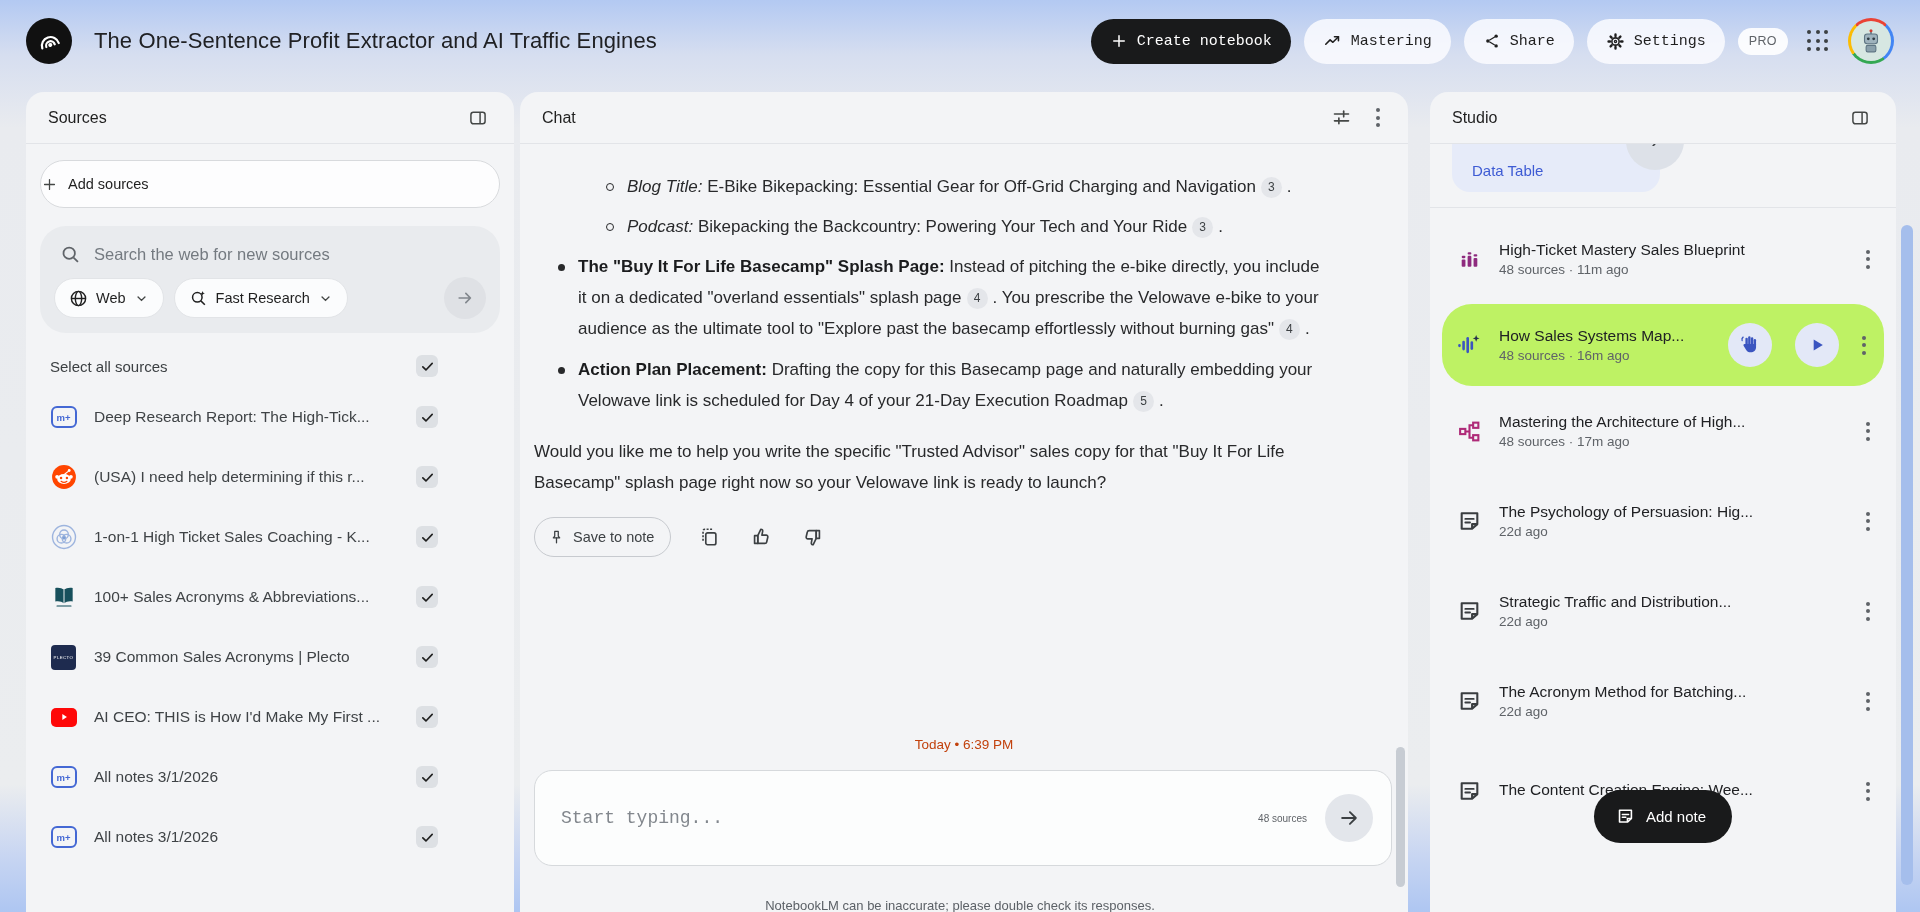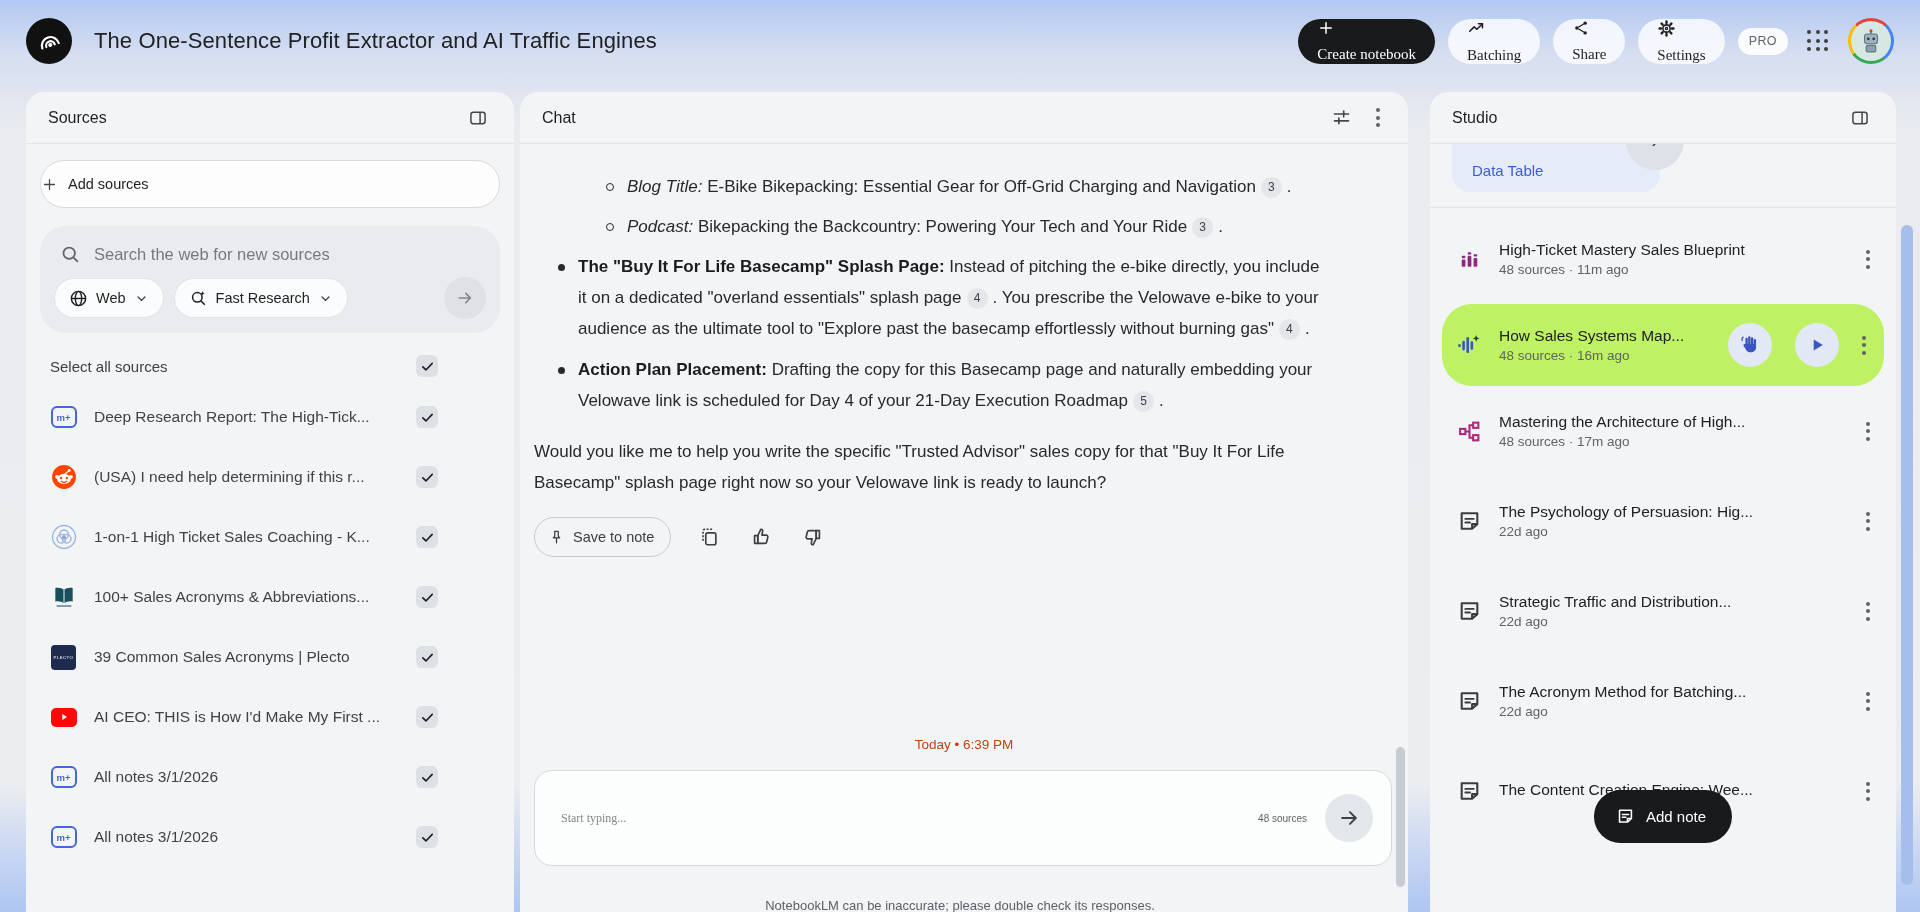--- a/index.html
+++ b/index.html
@@ -9,21 +9,21 @@
     background:linear-gradient(180deg,#b3c9f2 0%,#d6def0 6%,#e9ebef 14%,#ebedef 86%,#c7d5f2 94%,#aec6f2 100%);
     position:relative; color:#1f1f1f;
   }
   svg { display:block; }
 
   
   .header { position:absolute; top:0; left:0; right:0; height:82px; display:flex; align-items:center; padding:0 26px; }
   .logo { width:46px; height:46px; border-radius:50%; background:#111; display:flex; align-items:center; justify-content:center; flex:0 0 auto; cursor:pointer; }
   .nb-title { margin-left:22px; font-size:22px; color:#202124; letter-spacing:.1px; }
   .hdr-right { margin-left:auto; display:flex; align-items:center; gap:13px; }
-  .pill { display:flex; gap:9px; height:45px; border-radius:23px; border:none; font-family:Liberation Serif, serif; font-size:15px; padding:0 19px; cursor:pointer;flex-direction:column; }
+  .pill { display:flex; align-items:center; gap:9px; height:45px; border-radius:23px; border:none; font-family:Liberation Mono, monospace; font-size:15px; padding:0 19px; cursor:pointer; }
   .pill.dark { background:#191a1b; color:#fff; }
   .pill.light { background:rgba(252,253,255,.82); color:#1f1f1f; }
   .pro-badge { background:rgba(255,255,255,.9); color:#5f6368; font-size:12.5px; height:27px; display:flex; align-items:center; padding:0 11px; border-radius:14px; letter-spacing:.4px; }
   .apps-grid { width:22px; height:22px; display:grid; grid-template-columns:repeat(3,1fr); gap:3.5px; margin:0 6px; cursor:pointer; }
   .apps-grid i { width:4px; height:4px; border-radius:50%; background:#3c4043; }
   .avatar { width:46px; height:46px; border-radius:50%; padding:3px; background:conic-gradient(#ea4335 0 12%,#4285f4 12% 40%,#34a853 40% 65%,#fbbc04 65% 88%,#ea4335 88% 100%); cursor:pointer; }
   .avatar .inner { width:100%; height:100%; border-radius:50%; background:#d7e7e2; display:flex; align-items:center; justify-content:center; overflow:hidden; }
 
   
   .panel { position:absolute; top:92px; height:904px; background:#f3f4f6; border-radius:18px; overflow:hidden; }
@@ -65,21 +65,21 @@
   .f-bullet { width:7px; height:7px; background:#28292b; border-radius:50%; margin-top:13px !important; }
   .li-text i { font-style:italic; }
   .li-text b { font-weight:bold; color:#1b1c1e; }
   .cite { display:inline-flex; align-items:center; justify-content:center; min-width:21px; height:21px; border-radius:11px; background:#e4e6ea; color:#3c4043; font-size:12px; margin:0 5px; vertical-align:1.5px; cursor:pointer; }
   .closing { margin:20px 0 0 0; }
   .actions-row { display:flex; align-items:center; gap:14px; margin-top:19px; }
   .save-note { display:flex; align-items:center; gap:8px; height:40px; border:1px solid #c7cacf; border-radius:20px; padding:0 16px 0 13px; background:transparent; font-family:inherit; font-size:14.5px; color:#3c4043; cursor:pointer; }
   .mini-ic { background:none; border:none; cursor:pointer; padding:3px; margin-left:10px; display:flex; }
   .date-divider { position:absolute; left:0; right:0; top:645px; text-align:center; font-size:13.5px; color:#c2410c; }
   .chat-input { position:absolute; left:14px; right:16px; top:678px; height:96px; background:#fcfdfd; border:1px solid #d6d9dc; border-radius:18px; display:flex; align-items:center; padding:0 18px 0 26px; }
-  .chat-input input { flex:1; border:none; outline:none; background:transparent; font-family:Liberation Serif, serif; font-size:12px; color:#3c4043; }
+  .chat-input input { flex:1; border:none; outline:none; background:transparent; font-family:Liberation Mono, monospace; font-size:18px; color:#3c4043; }
   .chat-input input::placeholder { color:#82878d; }
   .src-count { font-size:10px; color:#5f6368; margin-right:18px; white-space:nowrap; }
   .send-btn { width:48px; height:48px; border-radius:50%; border:none; background:#e3e6eb; display:flex; align-items:center; justify-content:center; cursor:pointer; flex:0 0 auto; }
   .chat-scrollbar { position:absolute; right:3px; top:655px; width:9px; height:140px; border-radius:5px; background:#c7ccd3; }
 
   
   .studio { left:1430px; width:466px; }
   .chipzone { position:relative; height:64px; overflow:hidden; border-bottom:1px solid #e2e4e8; }
   .chip-card { position:absolute; left:22px; top:-30px; width:208px; height:78px; background:#e6ebf9; border-radius:18px; display:flex; align-items:flex-end; padding:0 0 13px 20px; color:#3e5bd4; font-size:15px; font-weight:500; cursor:pointer; }
   .chip-circle { position:absolute; left:196px; top:-32px; width:58px; height:58px; border-radius:50%; background:#dde1e8; display:flex; align-items:center; justify-content:center; color:#3c4043; font-size:22px; cursor:pointer; }
@@ -123,21 +123,21 @@
         </span>
       <span>Create notebook</span>
     </button>
     <button class="pill light">
       <span>
           <svg width="19" height="19" viewBox="0 0 24 24" fill="none" stroke="#1f1f1f" stroke-width="2" stroke-linecap="round" stroke-linejoin="round">
             <path d="M3.5 15.5 9 10l3.5 3L19.5 6"></path>
             <path d="M14.5 6h5v5"></path>
           </svg>
         </span>
-      <span>Batching</span>
+      <span>Mastering</span>
     </button>
     <button class="pill light">
       <span>
           <svg width="18" height="18" viewBox="0 0 24 24" fill="#1f1f1f">
             <circle cx="17.5" cy="5.5" r="2.3"></circle>
             <circle cx="6.5" cy="12" r="2.3"></circle>
             <circle cx="17.5" cy="18.5" r="2.3"></circle>
             <path d="M8.4 10.9 15.6 6.6M8.4 13.1l7.2 4.3" stroke="#1f1f1f" stroke-width="1.7"></path>
           </svg>
         </span>

